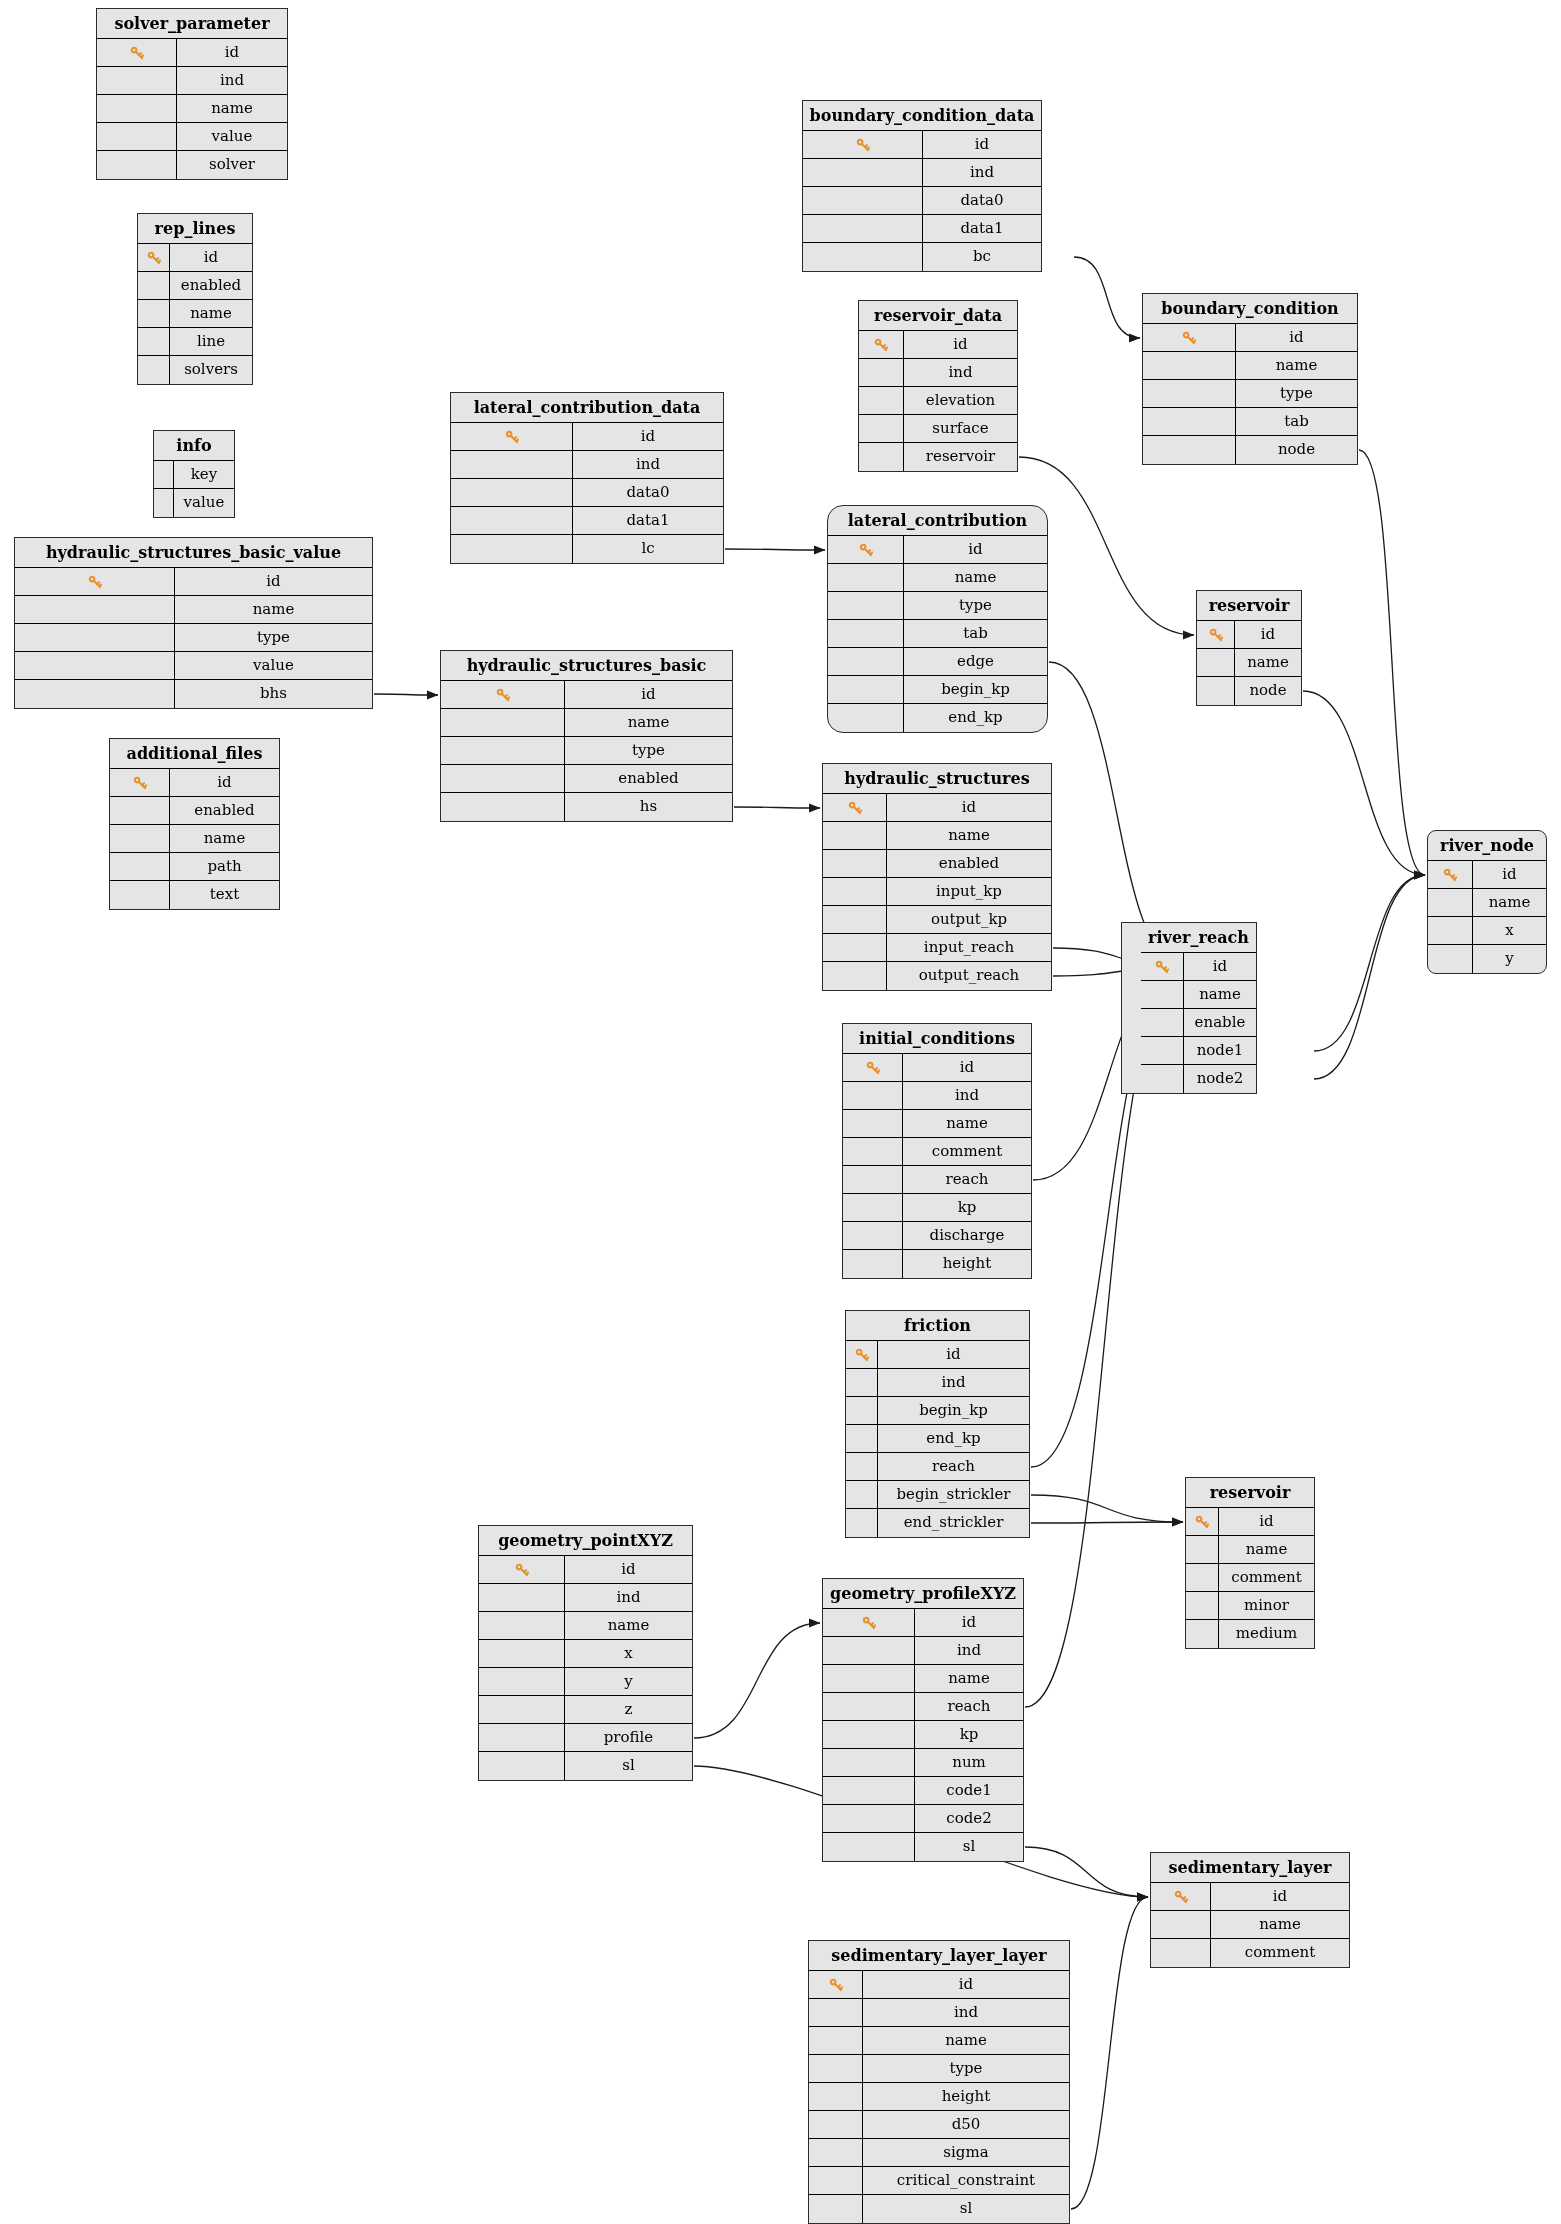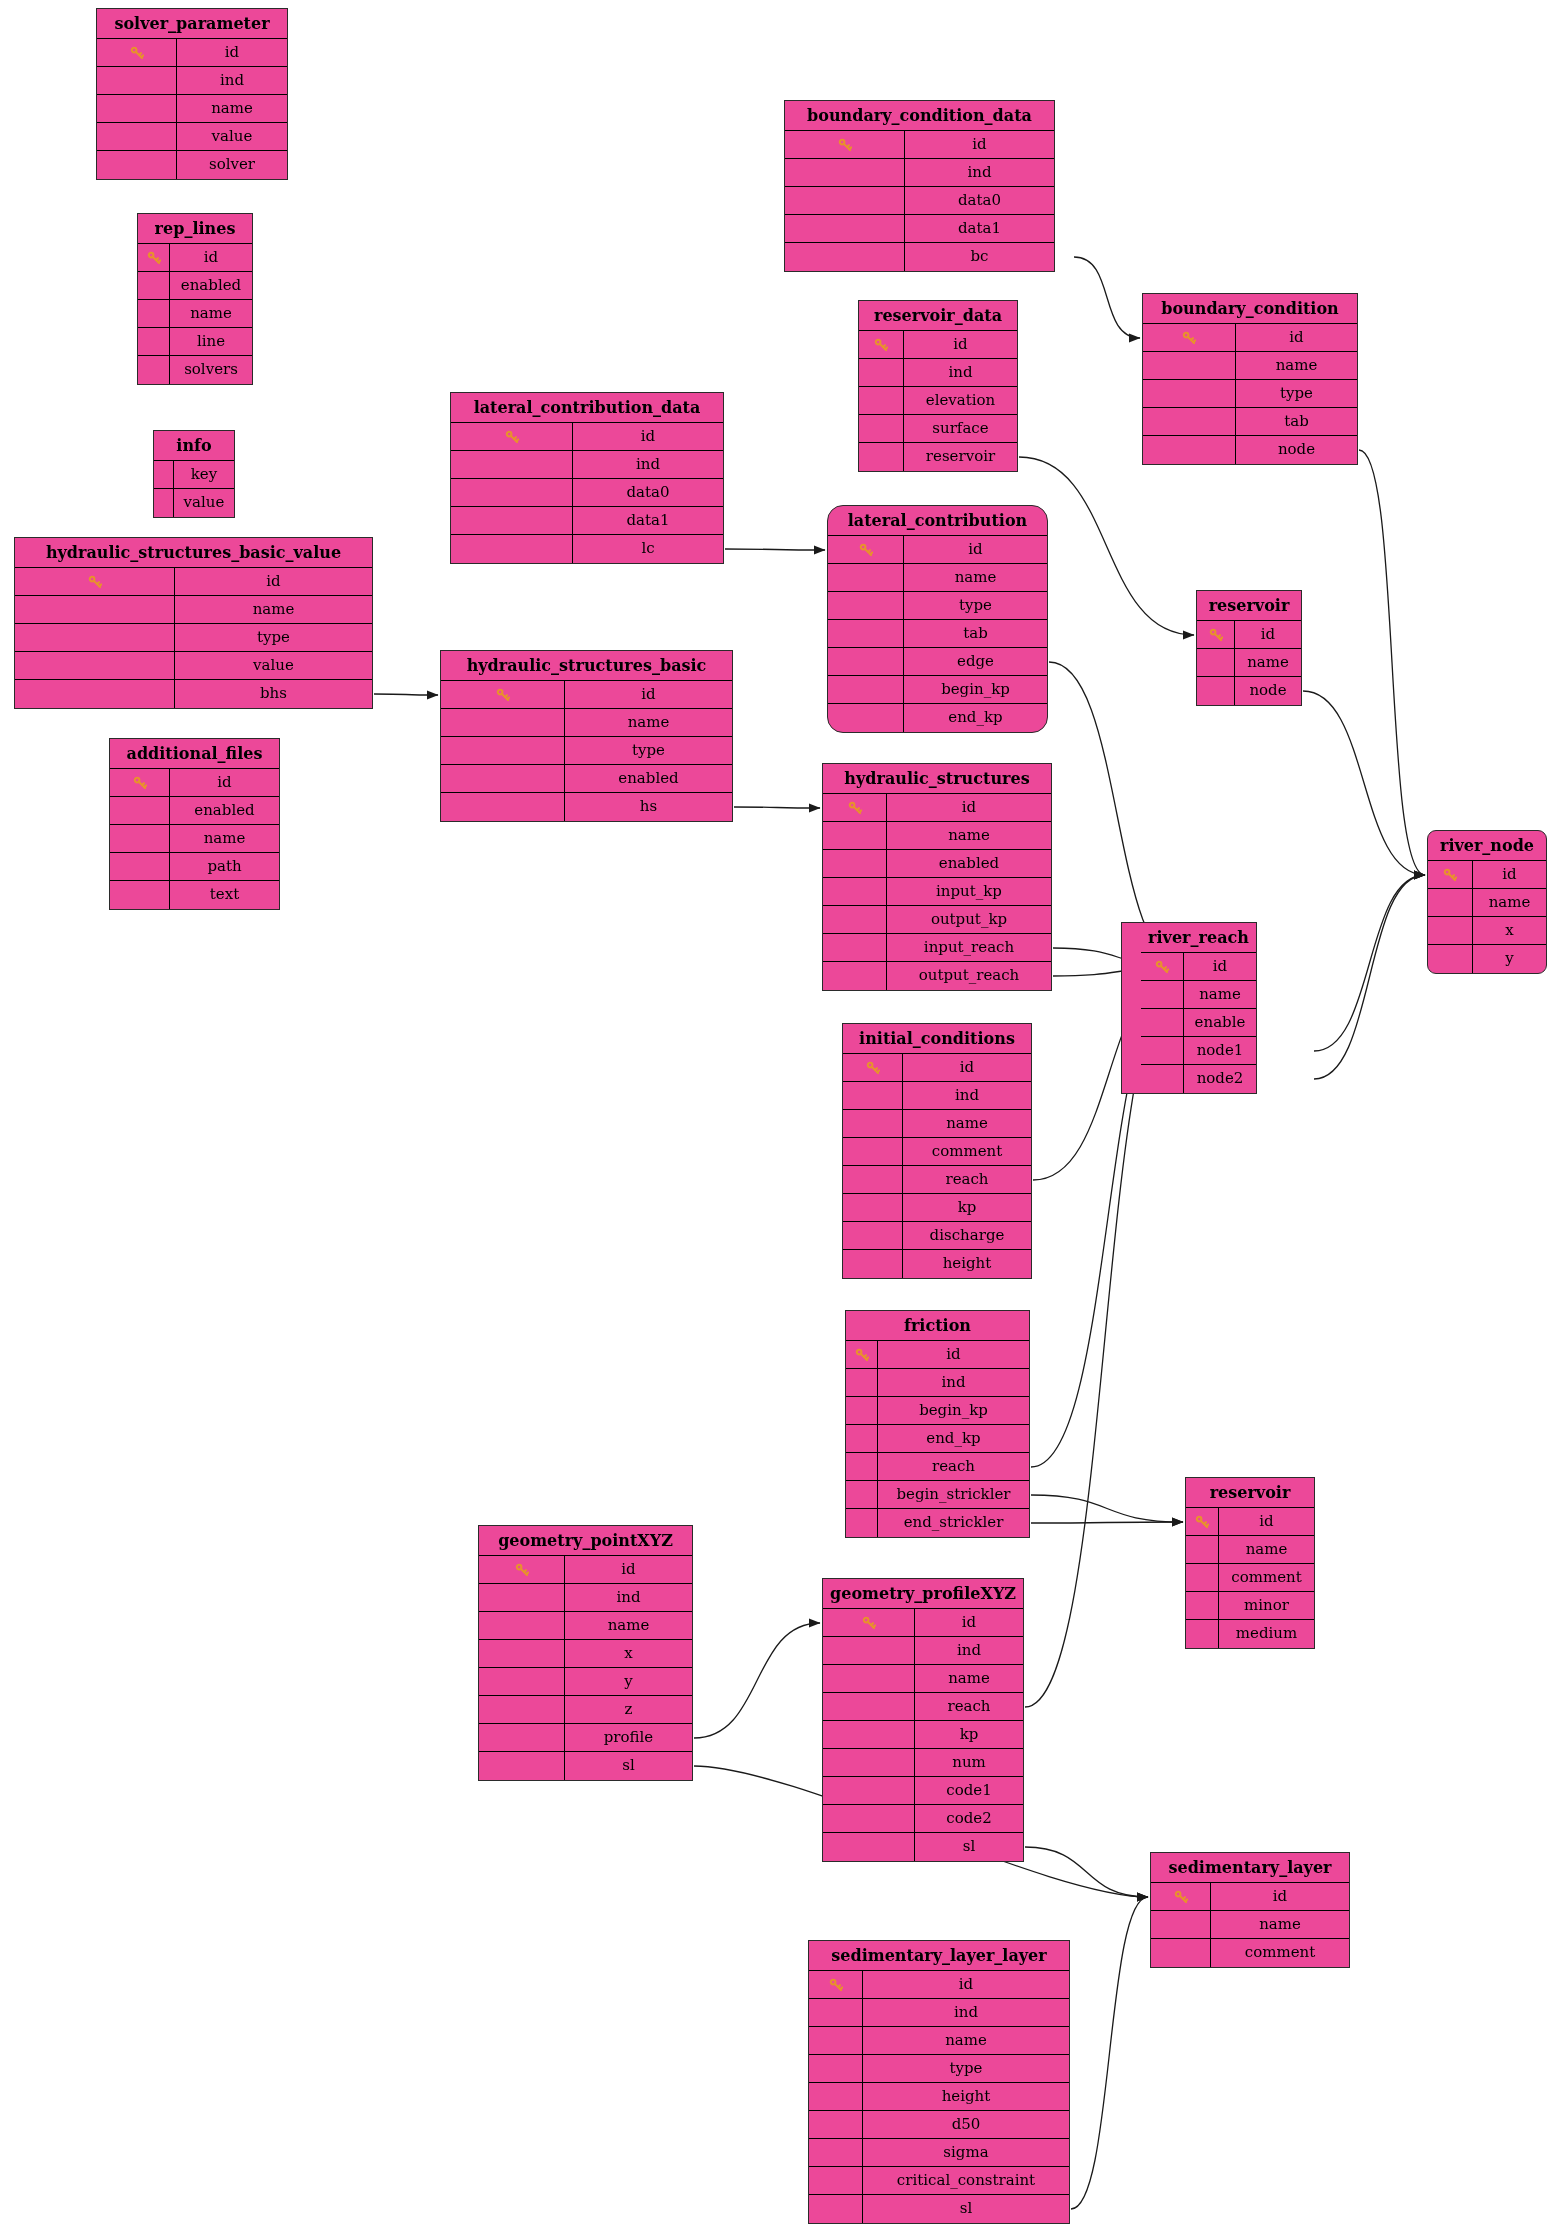--- a/index.html
+++ b/index.html
@@ -5,21 +5,21 @@
   html,body{margin:0;padding:0;background:#ffffff;}
   .canvas{
     position:relative;
     width:1561px;height:2224px;
     background:#ffffff;
     font-family:"DejaVu Serif", "Liberation Serif", serif;
   }
   .edges{position:absolute;left:0;top:0;width:1561px;height:2224px;pointer-events:none;}
   .tbl{
     position:absolute;
-    background:#ec4899;
+    background:#e5e5e5;
     border:1px solid #2b2b2b;
     box-sizing:border-box;
     z-index:2;
   }
   .ttl{
     height:30px;line-height:30px;
     box-sizing:border-box;
     border-bottom:1px solid #000;
     font-weight:bold;
     font-size:16px;
@@ -281,21 +281,21 @@
       </div>
       <div class="row">
         <div class="kc" style="width: 124px;"></div>
         <div class="fc">enabled</div>
       </div>
       <div class="row last">
         <div class="kc" style="width: 124px;"></div>
         <div class="fc">hs</div>
       </div>
     </div>
-    <div class="tbl" style="left: 784px; top: 100px; width: 271px;">
+    <div class="tbl" style="left: 802px; top: 100px; width: 240px;">
       <div class="ttl">boundary_condition_data</div>
       <div class="row">
         <div class="kc" style="width: 120px;">
           <svg width="14" height="14" viewBox="0 0 14 14">
             <g stroke="#e8912d" stroke-width="2.1" fill="none" stroke-linecap="round">
               <circle cx="4.1" cy="4.1" r="2.3"></circle>
               <path d="M6 6 L12.1 12.1"></path>
               <path d="M9.1 9.1 L11 7.2"></path>
               <path d="M11.3 11.3 L13.2 9.4"></path>
             </g>

